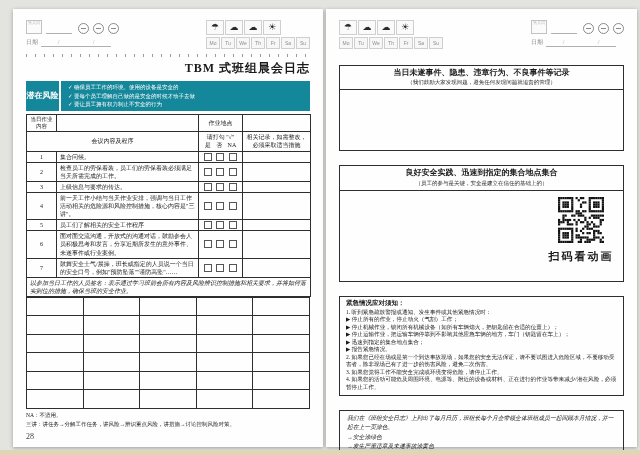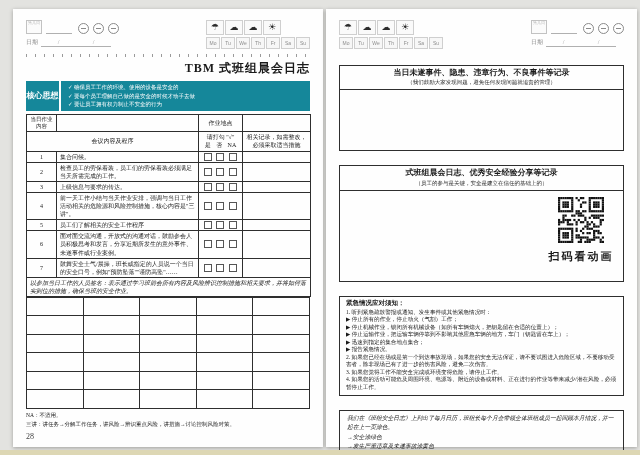--- a/index.html
+++ b/index.html
@@ -109,21 +109,21 @@
             <div class="wd-cell">Sa</div>
             <div class="wd-cell">Su</div>
           </div>
       </div>
     </div>
     <div class="ticks"></div>
 
     <div class="doc-title">TBM 式班组晨会日志</div>
 
     <div class="banner">
-      <div class="banner-label">核心思想</div>
+      <div class="banner-label">潜在风险</div>
       <div class="banner-body" id="principle-list">
           <div>✓ 确保员工工作的环境、使用的设备是安全的</div>
           <div>✓ 要每个员工理解自己做的是安全的时候才动手去做</div>
           <div>✓ 要让员工拥有权力制止不安全的行为</div>
         </div>
     </div>
 
     <table class="main">
       <colgroup>
           <col style="width:30px">
@@ -344,21 +344,21 @@
     <div class="rbox">
       <div class="rbox-hd">
         <div class="rbox-title">当日未遂事件、隐患、违章行为、不良事件等记录</div>
         <div class="rbox-sub">（我们鼓励大家发现问题，避免任何发现问题就追责的管理）</div>
       </div>
       <div class="box1-body"></div>
     </div>
 
     <div class="rbox">
       <div class="rbox-hd">
-        <div class="rbox-title">式班组晨会日志、优秀安全经验分享等记录</div>
+        <div class="rbox-title">良好安全实践、迅速到指定的集合地点集合</div>
         <div class="rbox-sub">（员工的参与是关键，安全是建立在信任的基础上的）</div>
       </div>
       <div class="box2-body">
         <div class="qr-wrap">
           <svg id="qr-svg" width="46" height="46" viewBox="0 0 46.2 46.2" fill="#111">
               <rect x="0.0" y="0.0" width="2.2" height="2.2"></rect>
               <rect x="2.2" y="0.0" width="2.2" height="2.2"></rect>
               <rect x="4.4" y="0.0" width="2.2" height="2.2"></rect>
               <rect x="6.6" y="0.0" width="2.2" height="2.2"></rect>
               <rect x="8.8" y="0.0" width="2.2" height="2.2"></rect>

